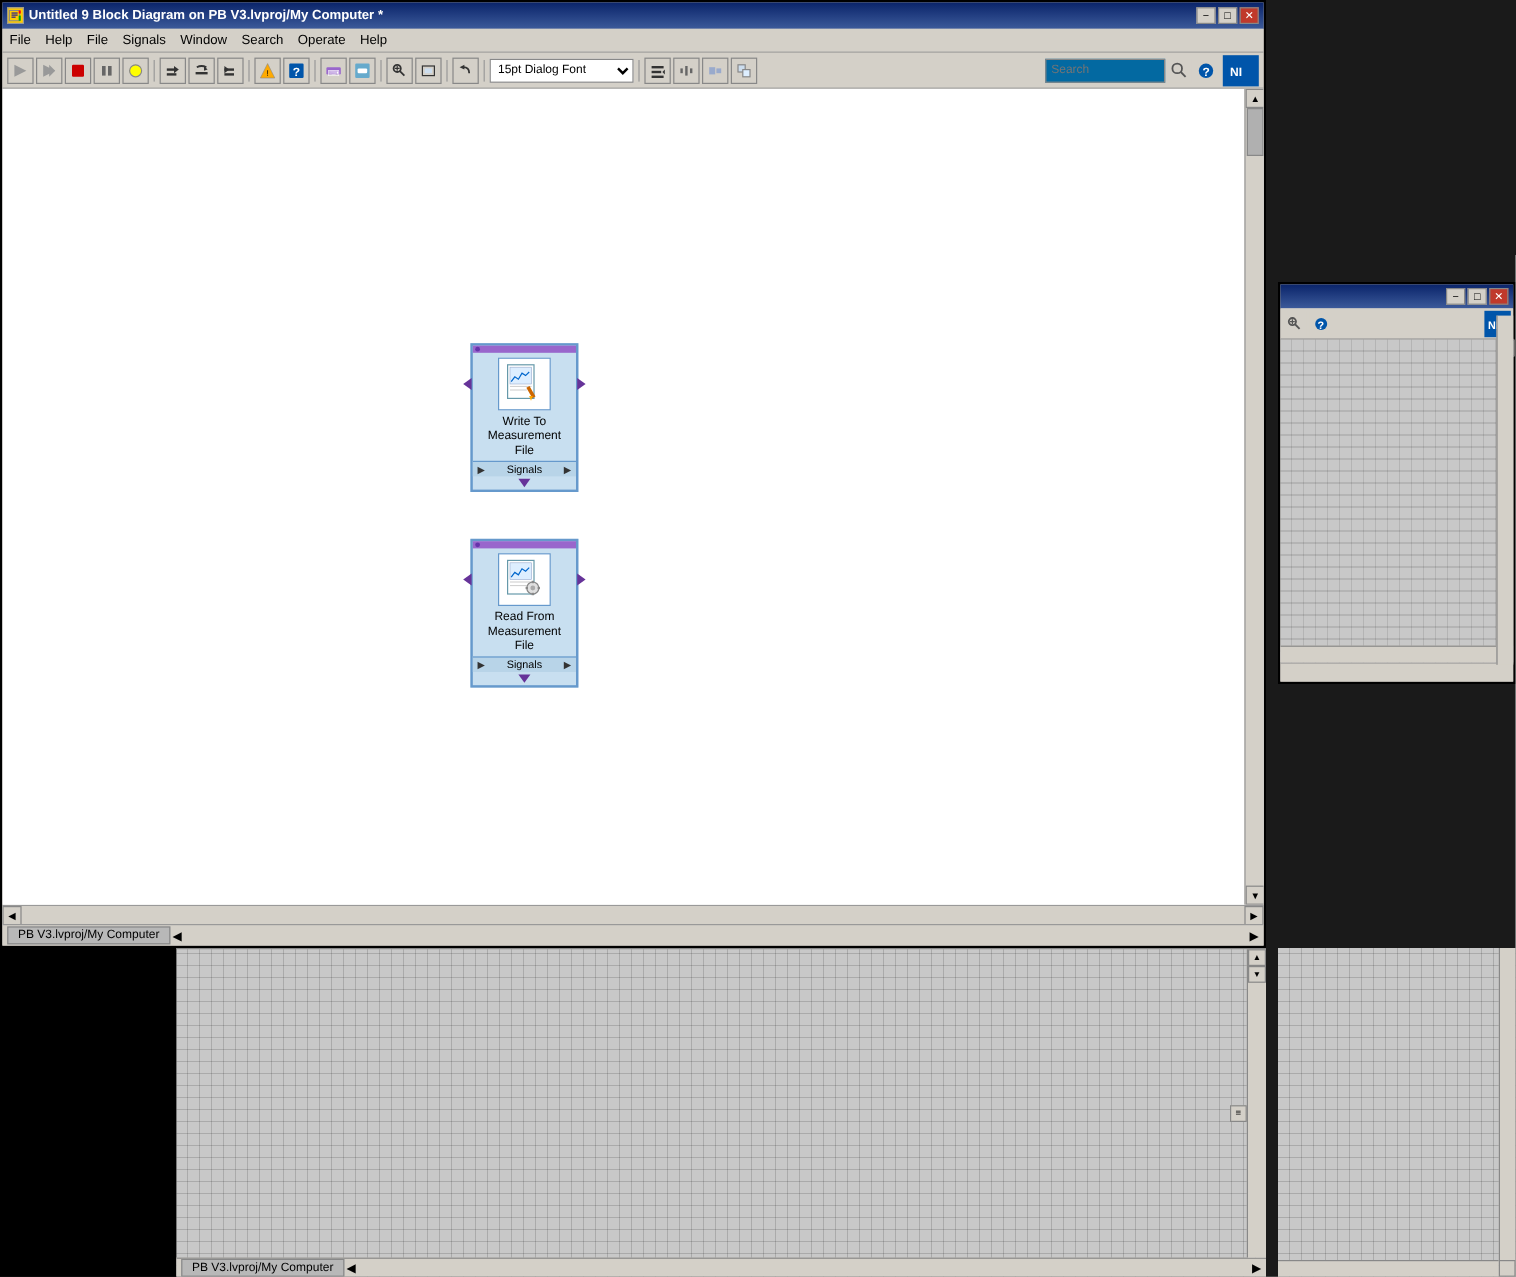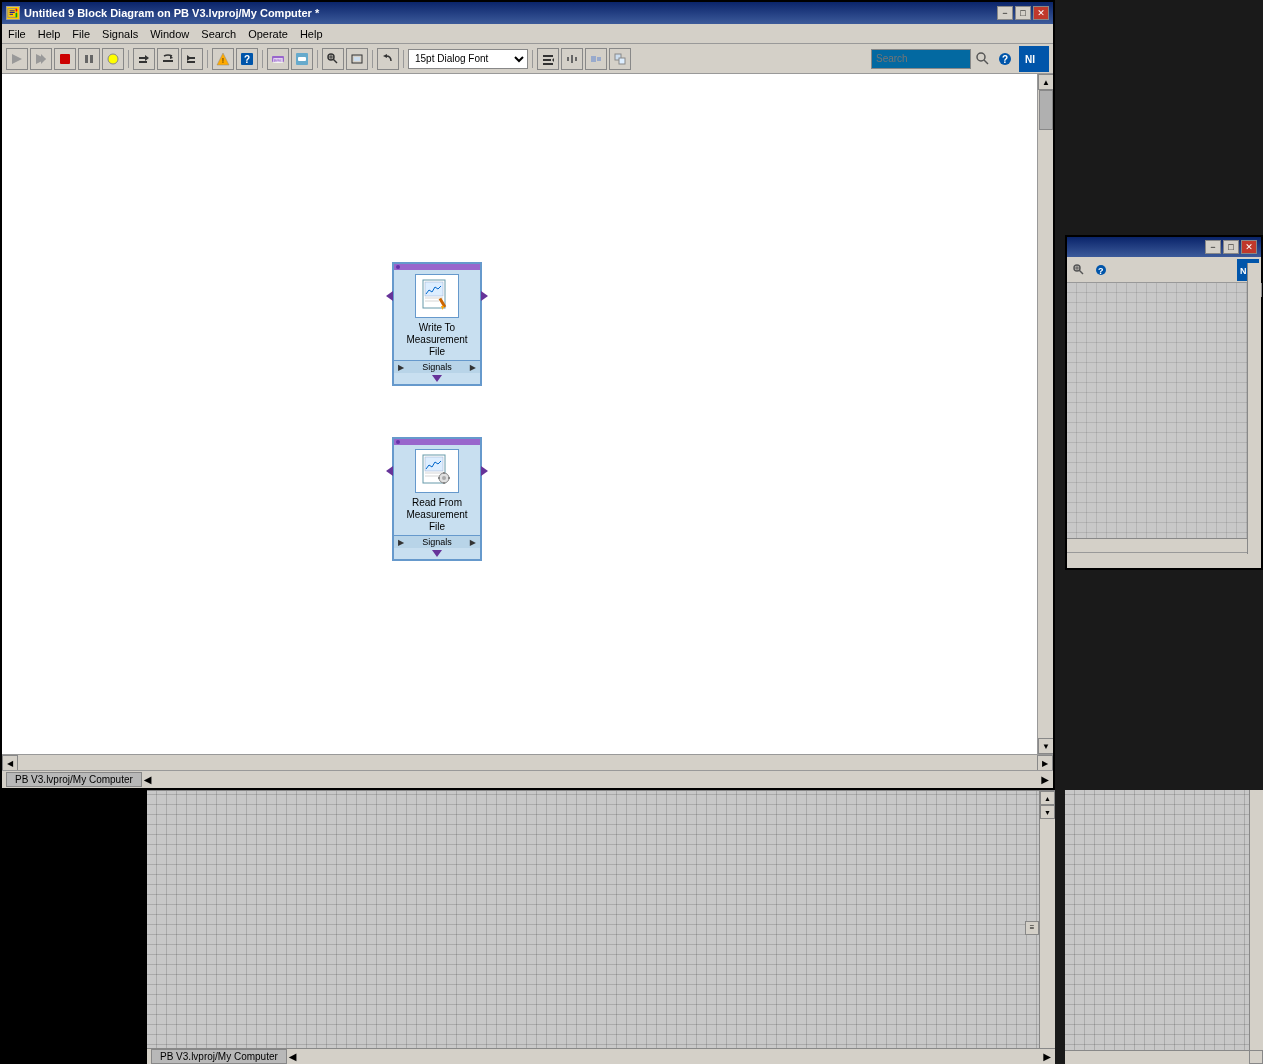--- a/index.html
+++ b/index.html
@@ -574,21 +574,21 @@
     <div style="width:30px;height:26px;background:#0055aa;display:flex;align-items:center;justify-content:center;margin-left:2px;">
       <svg width="22" height="18" viewBox="0 0 22 18">
         <rect width="22" height="18" fill="#0055aa"></rect>
         <text x="2" y="13" font-size="10" fill="white" font-weight="bold">NI</text>
       </svg>
     </div>
   </div>
 
   <div class="canvas-area">
 
-    <div class="bd-node" style="left: 390px; top: 188px;">
+    <div class="bd-node" style="left: 390px; top: 212px;">
       <div class="bd-node-header">
         <div class="bd-node-dot"></div>
       </div>
       <div style="position:relative; width:100%; display:flex; justify-content:center;">
         <div class="node-arrow-left"></div>
         <div class="bd-node-icon">
           <svg width="36" height="36" viewBox="0 0 36 36">
 
             <rect x="4" y="2" width="22" height="28" fill="white" stroke="#6699aa" stroke-width="1"></rect>
 
@@ -607,21 +607,21 @@
       </div>
       <div class="bd-node-label">Write To<br>Measurement<br>File</div>
       <div class="bd-node-footer">
         <span class="bd-node-arrow">▶</span>
         <span>Signals</span>
         <span class="bd-node-arrow">▶</span>
       </div>
       <div class="node-arrow-bottom"></div>
     </div>
 
-    <div class="bd-node" style="left: 390px; top: 363px;">
+    <div class="bd-node" style="left: 390px; top: 375px;">
       <div class="bd-node-header">
         <div class="bd-node-dot"></div>
       </div>
       <div style="position:relative; width:100%; display:flex; justify-content:center;">
         <div class="node-arrow-left"></div>
         <div class="bd-node-icon">
           <svg width="36" height="36" viewBox="0 0 36 36">
 
             <rect x="4" y="2" width="22" height="28" fill="white" stroke="#6699aa" stroke-width="1"></rect>
 

